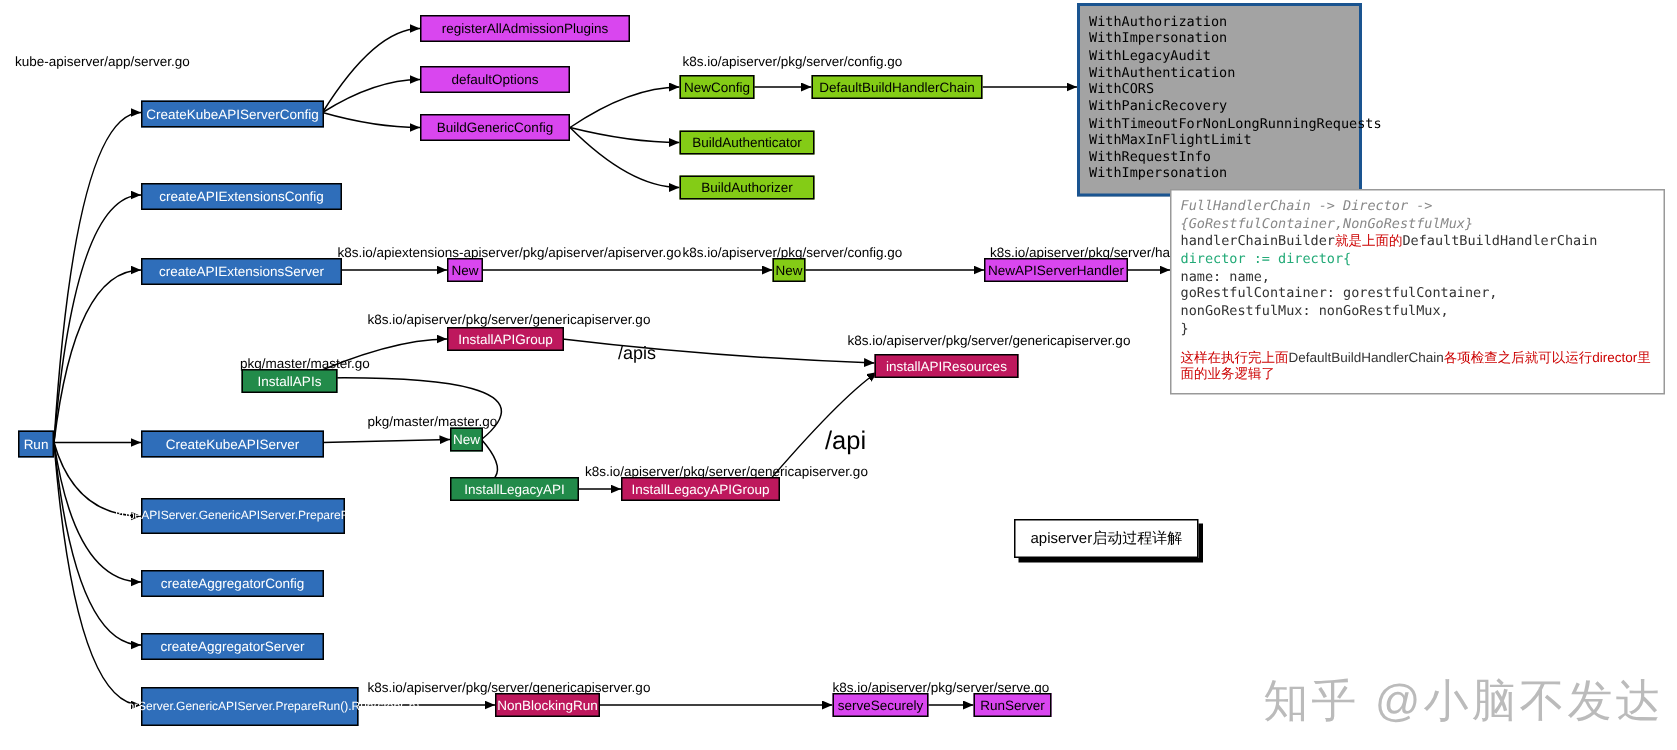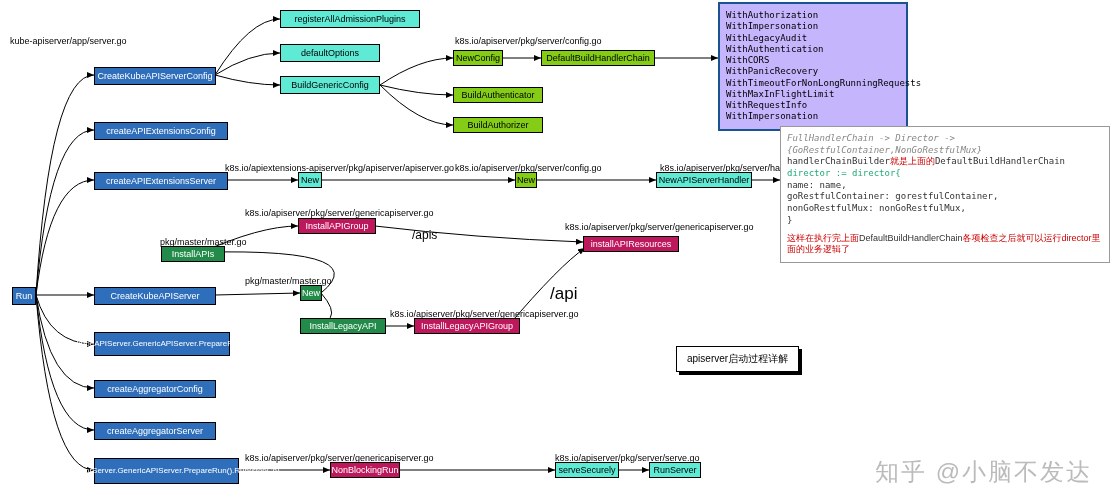--- a/index.html
+++ b/index.html
@@ -1,27 +1,27 @@
 <!DOCTYPE html>
 <html><head>
 <meta charset="utf-8">
 <style>
   *{box-sizing:border-box;margin:0;padding:0}
   body{width:1118px;height:500px;background:#fff;font-family:Arial,sans-serif;font-size:9px;position:relative;overflow:hidden}
   .node{position:absolute;border:1px solid #000;padding:3px 5px;display:flex;align-items:center;justify-content:center;text-align:center;line-height:1.2}
   .blue{background:#2f6eba;color:#fff}
-  .white{background:#5eead4;color:#000}
+  .white{background:#d946ef;color:#000}
   .teal{background:#84cc16;color:#000}
   .green{background:#228b4a;color:#fff}
   .olive{background:#be185d;color:#fff}
   .lbl{position:absolute;font-size:9px;color:#000;white-space:nowrap}
-  .panel{position:absolute;background:#c4b5fd;border:2px solid #1a5490;padding:6px;font-family:monospace;font-size:9px;line-height:1.25;color:#000}
+  .panel{position:absolute;background:#a3a3a3;border:2px solid #1a5490;padding:6px;font-family:monospace;font-size:9px;line-height:1.25;color:#000}
   .codebox{position:absolute;border:1px solid #999;background:#fff;padding:6px;font-family:monospace;font-size:9px;line-height:1.3;color:#333}
   .caption{position:absolute;background:#fff;border:1px solid #000;box-shadow:3px 3px 0 #000;padding:5px 10px;font-size:10px}
-  .wm{position:absolute;right:26px;bottom:12px;font-size:24px;color:#bbb;font-family:"Microsoft YaHei",sans-serif;letter-spacing:2px}
+  .wm{position:absolute;right:9px;bottom:12px;font-size:30px;color:#bbb;font-family:"Microsoft YaHei",sans-serif;letter-spacing:2px}
   svg{position:absolute;top:0;left:0;pointer-events:none}
 </style>
 </head>
 <body>
 
 <svg width="1118" height="500">
 <defs>
       <marker id="ah" markerWidth="8" markerHeight="8" refX="7" refY="3" orient="auto">
         <path d="M0,0 L7,3 L0,6 Z" fill="#000"></path>
       </marker>

